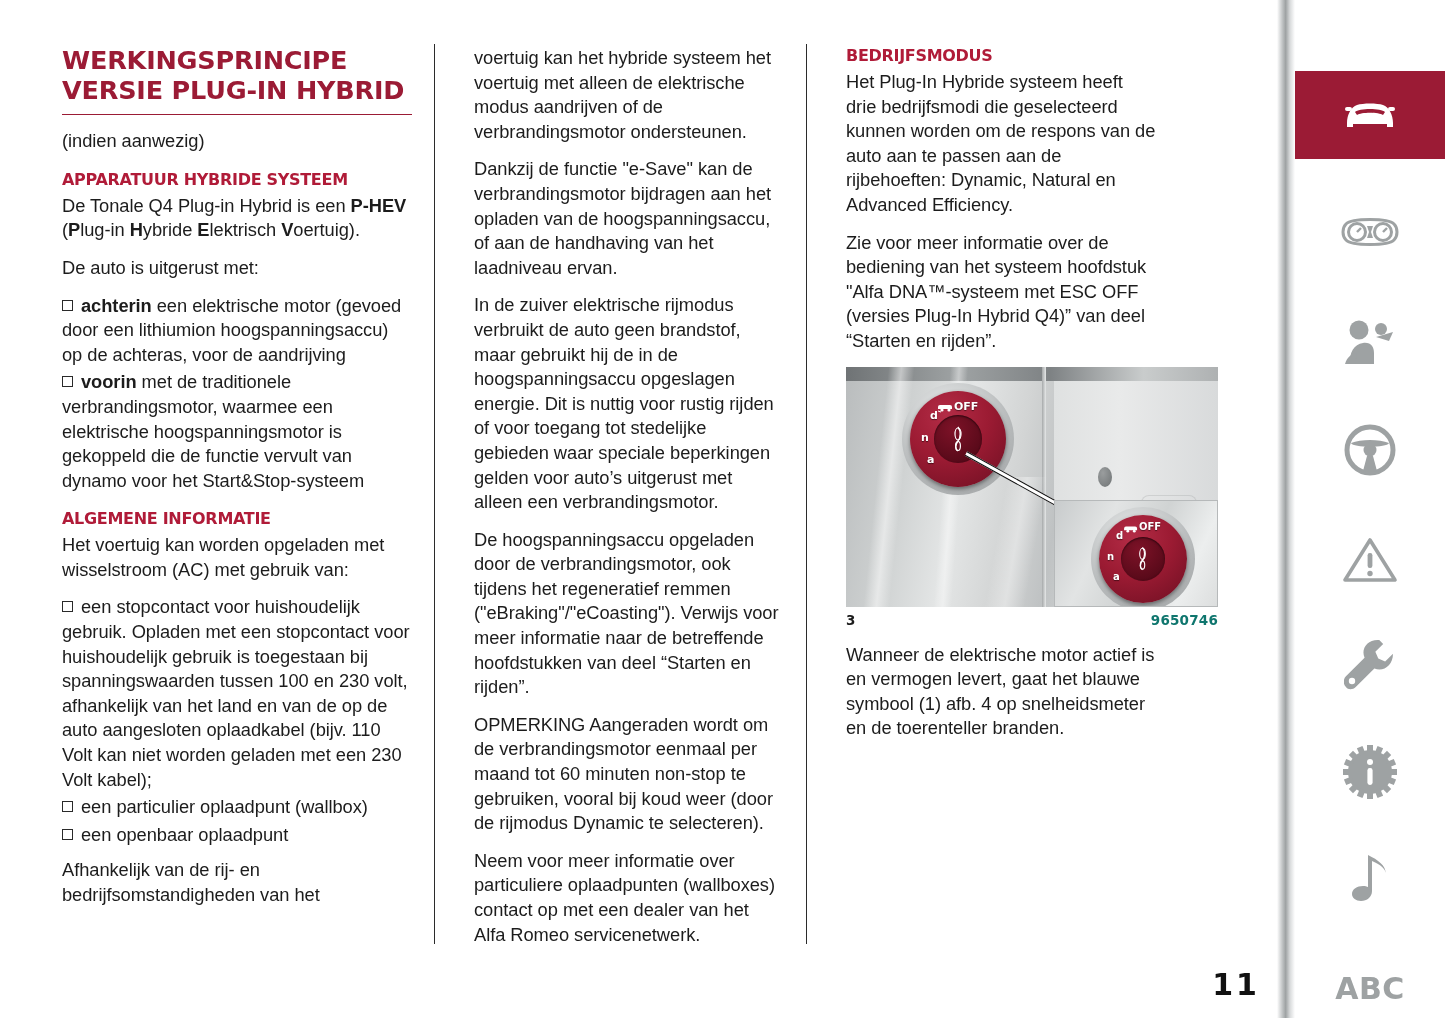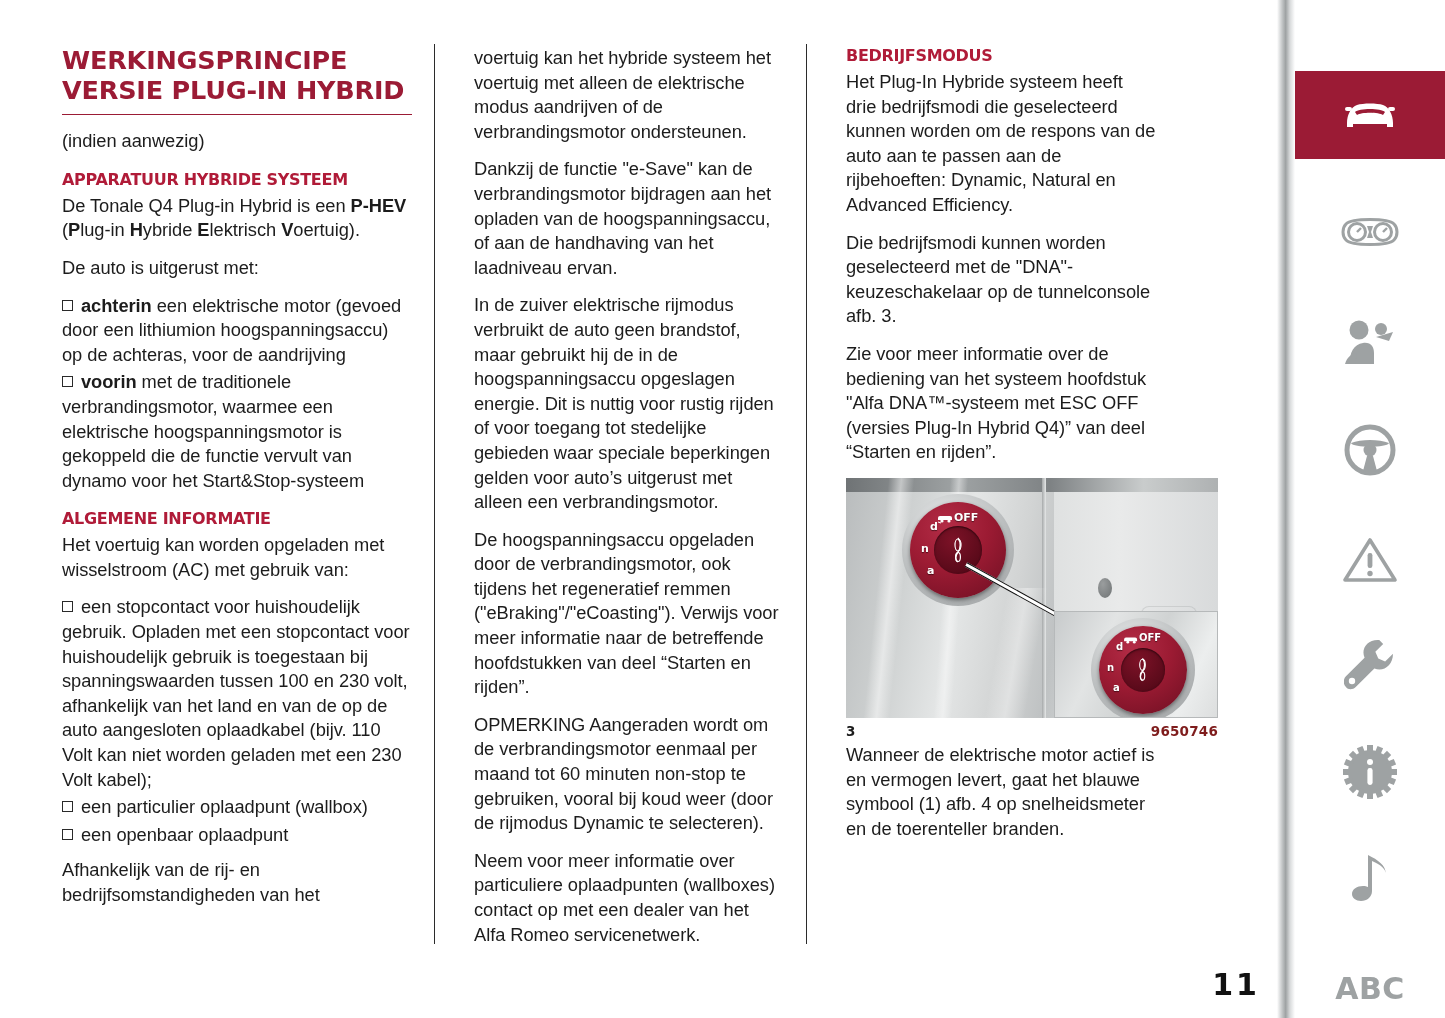--- a/index.html
+++ b/index.html
@@ -169,21 +169,21 @@
     width: 372px;
     display:flex; justify-content:space-between; align-items:baseline;
     margin-top: 5px;
   }
   .fig-num {
     font-family:"DejaVu Sans", sans-serif;
     font-weight:700; font-size: 13.5px; color:#1c1c1c;
   }
   .fig-code {
     font-family:"DejaVu Sans", sans-serif;
-    font-weight:700; font-size: 13.5px; color:#7f1d1d;
+    font-weight:700; font-size: 13.5px; color:#0f766e;
     letter-spacing:.2px;
   }
 
   
   .sidebar {
     position:absolute; right:0; top:0; width: 168px; height:1018px;
     background:#ffffff;
   }
   .sidebar-edge {
     position:absolute; left:0; top:0; width:18px; height:1018px;
@@ -249,21 +249,20 @@
       <p class="body">Dankzij de functie "e-Save" kan de verbrandingsmotor bijdragen aan het opladen van de hoogspanningsaccu, of aan de handhaving van het laadniveau ervan.</p>
       <p class="body">In de zuiver elektrische rijmodus verbruikt de auto geen brandstof, maar gebruikt hij de in de hoogspanningsaccu opgeslagen energie. Dit is nuttig voor rustig rijden of voor toegang tot stedelijke gebieden waar speciale beperkingen gelden voor auto’s uitgerust met alleen een verbrandingsmotor.</p>
       <p class="body">De hoogspanningsaccu opgeladen door de verbrandingsmotor, ook tijdens het regeneratief remmen ("eBraking"/"eCoasting"). Verwijs voor meer informatie naar de betreffende hoofdstukken van deel “Starten en rijden”.</p>
       <p class="body">OPMERKING Aangeraden wordt om de verbrandingsmotor eenmaal per maand tot 60 minuten non-stop te gebruiken, vooral bij koud weer (door de rijmodus Dynamic te selecteren).</p>
       <p class="body">Neem voor meer informatie over particuliere oplaadpunten (wallboxes) contact op met een dealer van het Alfa Romeo servicenetwerk.</p>
     </div>
 
     <div class="col divided">
       <h2 class="sec" style="margin-top:0">BEDRIJFSMODUS</h2>
       <p class="body">Het Plug-In Hybride systeem heeft drie bedrijfsmodi die geselecteerd kunnen worden om de respons van de auto aan te passen aan de rijbehoeften: Dynamic, Natural en Advanced Efficiency.</p>
-      <p class="body">Die bedrijfsmodi kunnen worden geselecteerd met de "DNA"-keuzeschakelaar op de tunnelconsole afb. 3.</p>
       <p class="body">Zie voor meer informatie over de bediening van het systeem hoofdstuk "Alfa DNA™-systeem met ESC OFF (versies Plug-In Hybrid Q4)” van deel “Starten en rijden”.</p>
 
       <div class="figure-wrap">
         <div class="figure">
           <div class="fig-inner">
             <div class="fig-panel-right"></div>
             <div class="fig-dark"></div>
             <div class="fig-seam"></div>
             <div class="fig-streak s1"></div>
             <div class="fig-streak s2"></div>
@@ -317,21 +316,21 @@
             </div>
           </div>
         </div>
 
         <div class="fig-caption-row">
           <span class="fig-num">3</span>
           <span class="fig-code">9650746</span>
         </div>
       </div>
 
-      <p class="body" style="margin-top:4px">Wanneer de elektrische motor actief is en vermogen levert, gaat het blauwe symbool (1) afb. 4 op snelheidsmeter en de toerenteller branden.</p>
+      <p class="body" style="margin-top:15px">Wanneer de elektrische motor actief is en vermogen levert, gaat het blauwe symbool (1) afb. 4 op snelheidsmeter en de toerenteller branden.</p>
     </div>
   </div>
 
   <div class="sidebar">
     <div class="sidebar-edge"></div>
     <div class="side-items">
 
       <div class="side-item active" style="top:55px;">
         <svg width="62" height="40" viewBox="0 0 62 40">
           <path d="M8 28 C8 20 12 12 18 10 C24 8 38 8 44 10 C50 12 54 20 54 28 L54 32 L48 32 L48 29 L14 29 L14 32 L8 32 Z" fill="#fff"></path>

